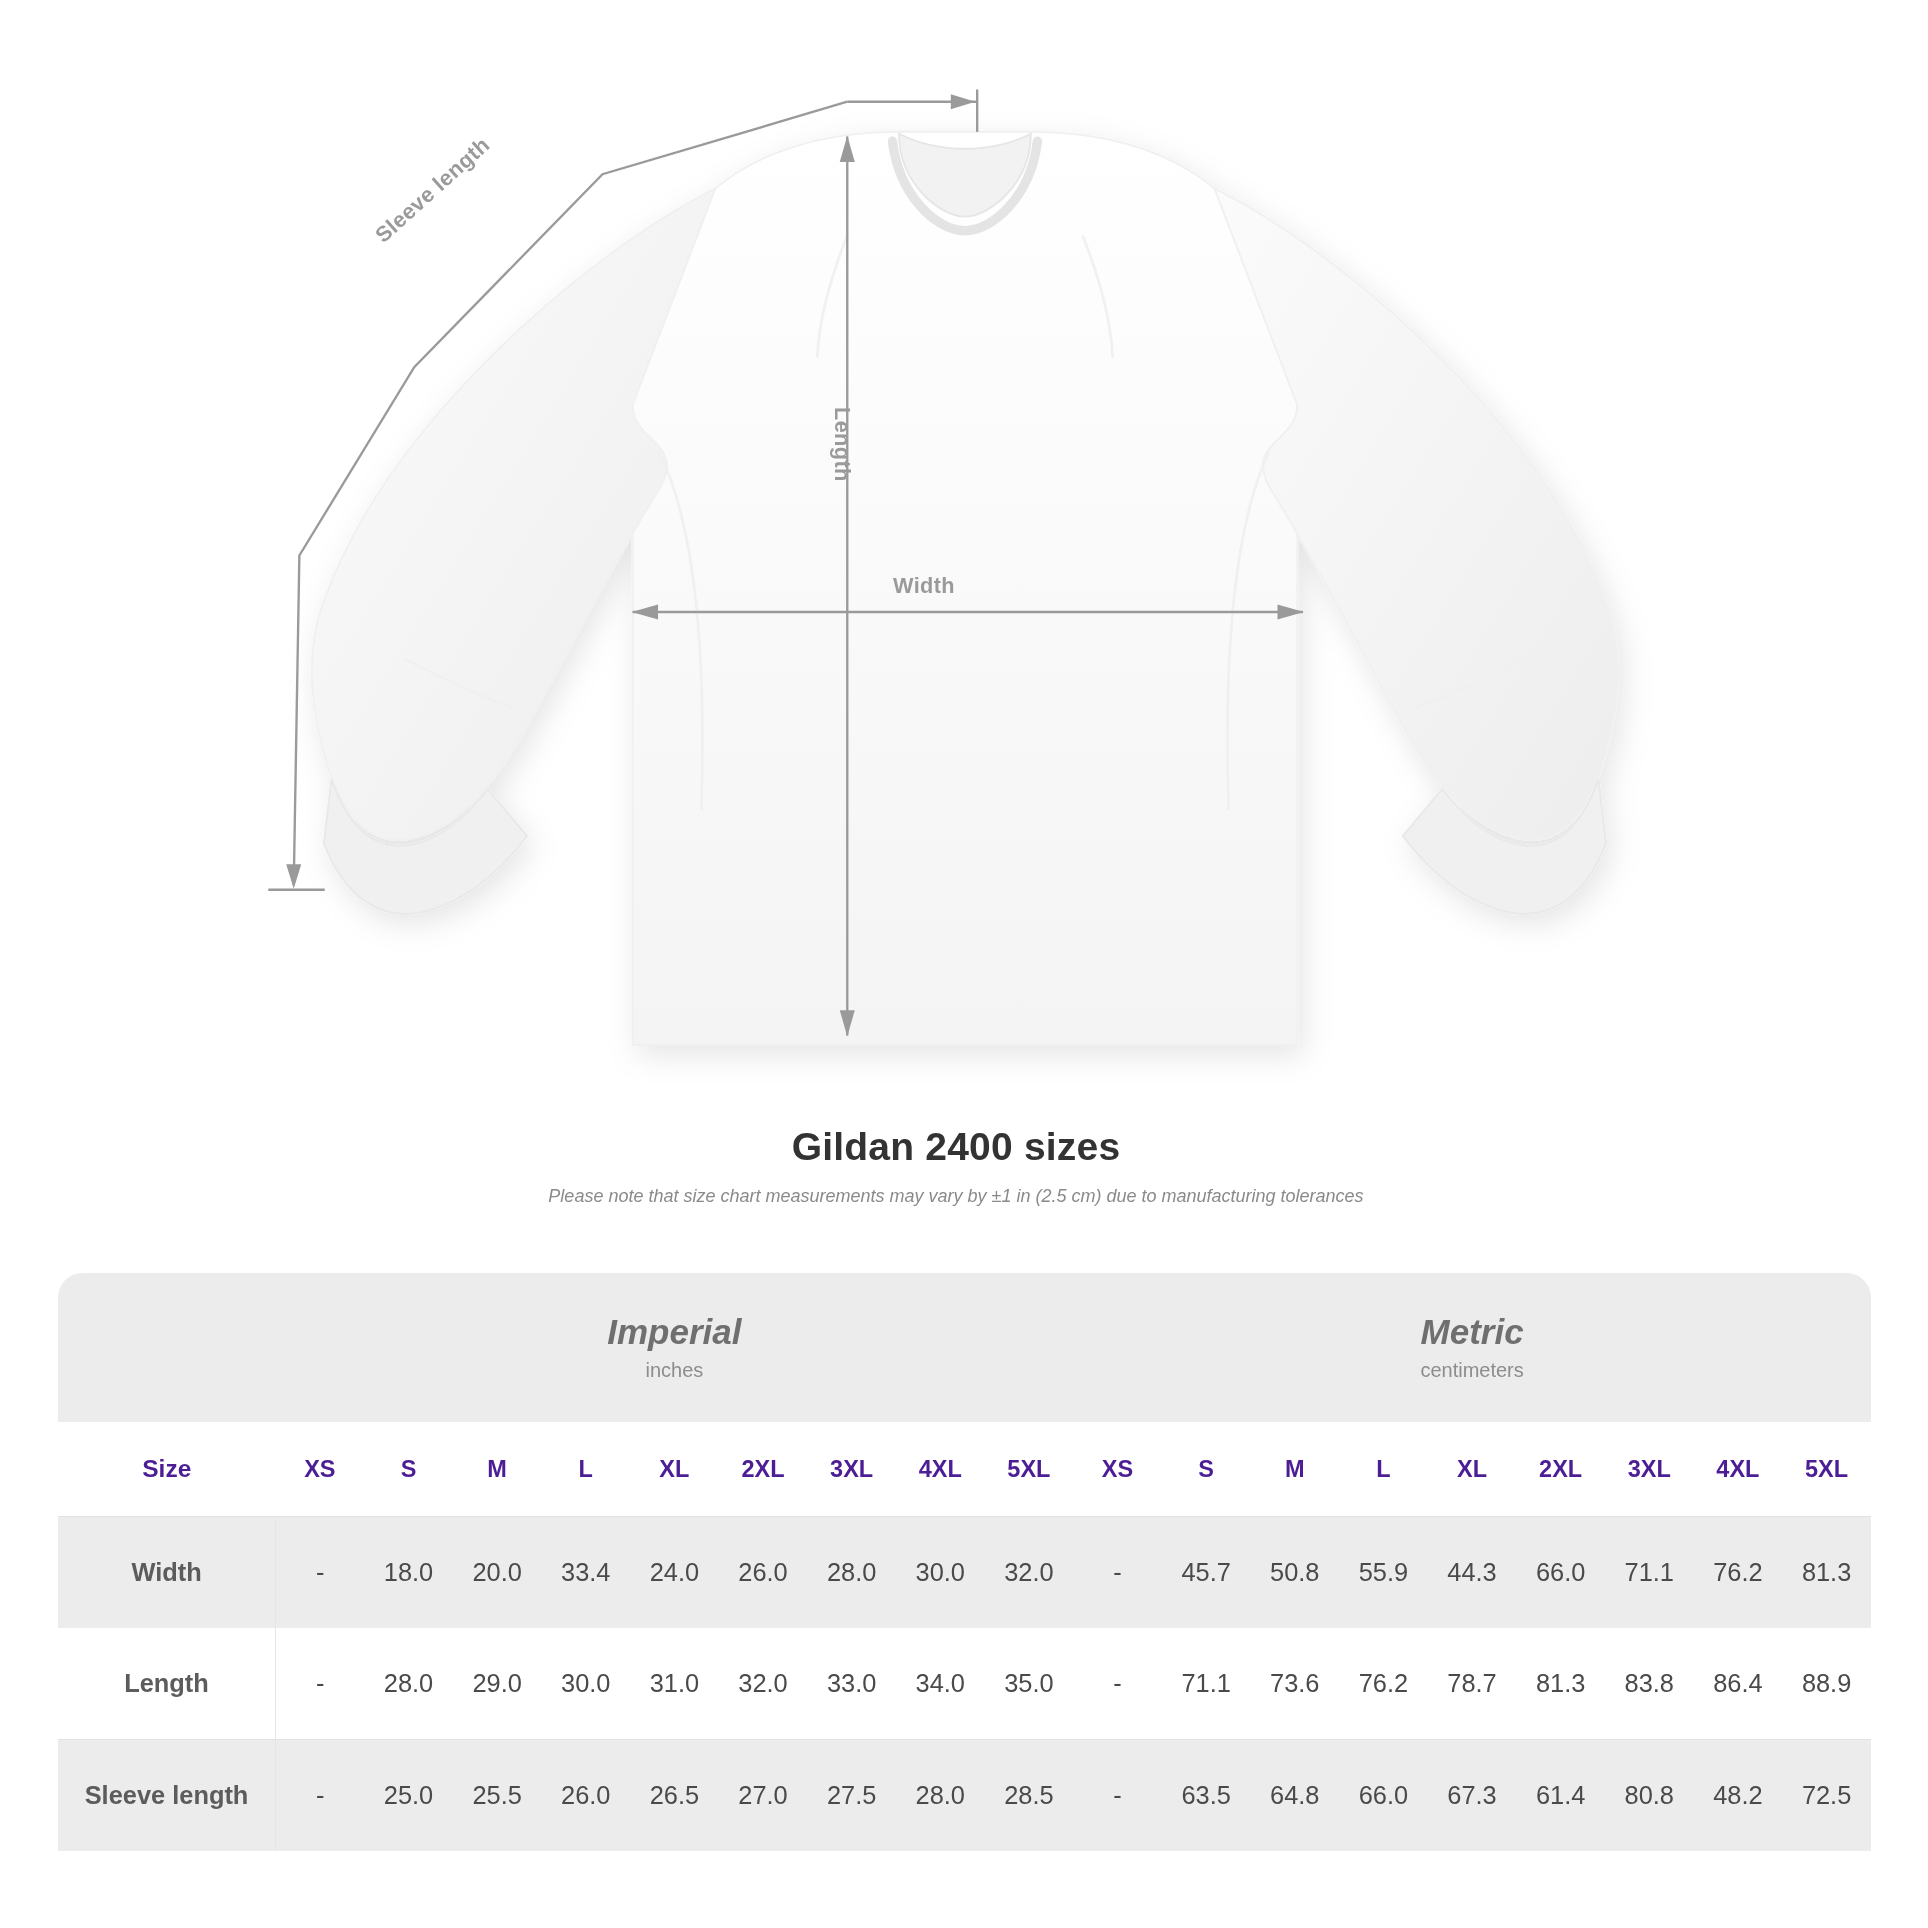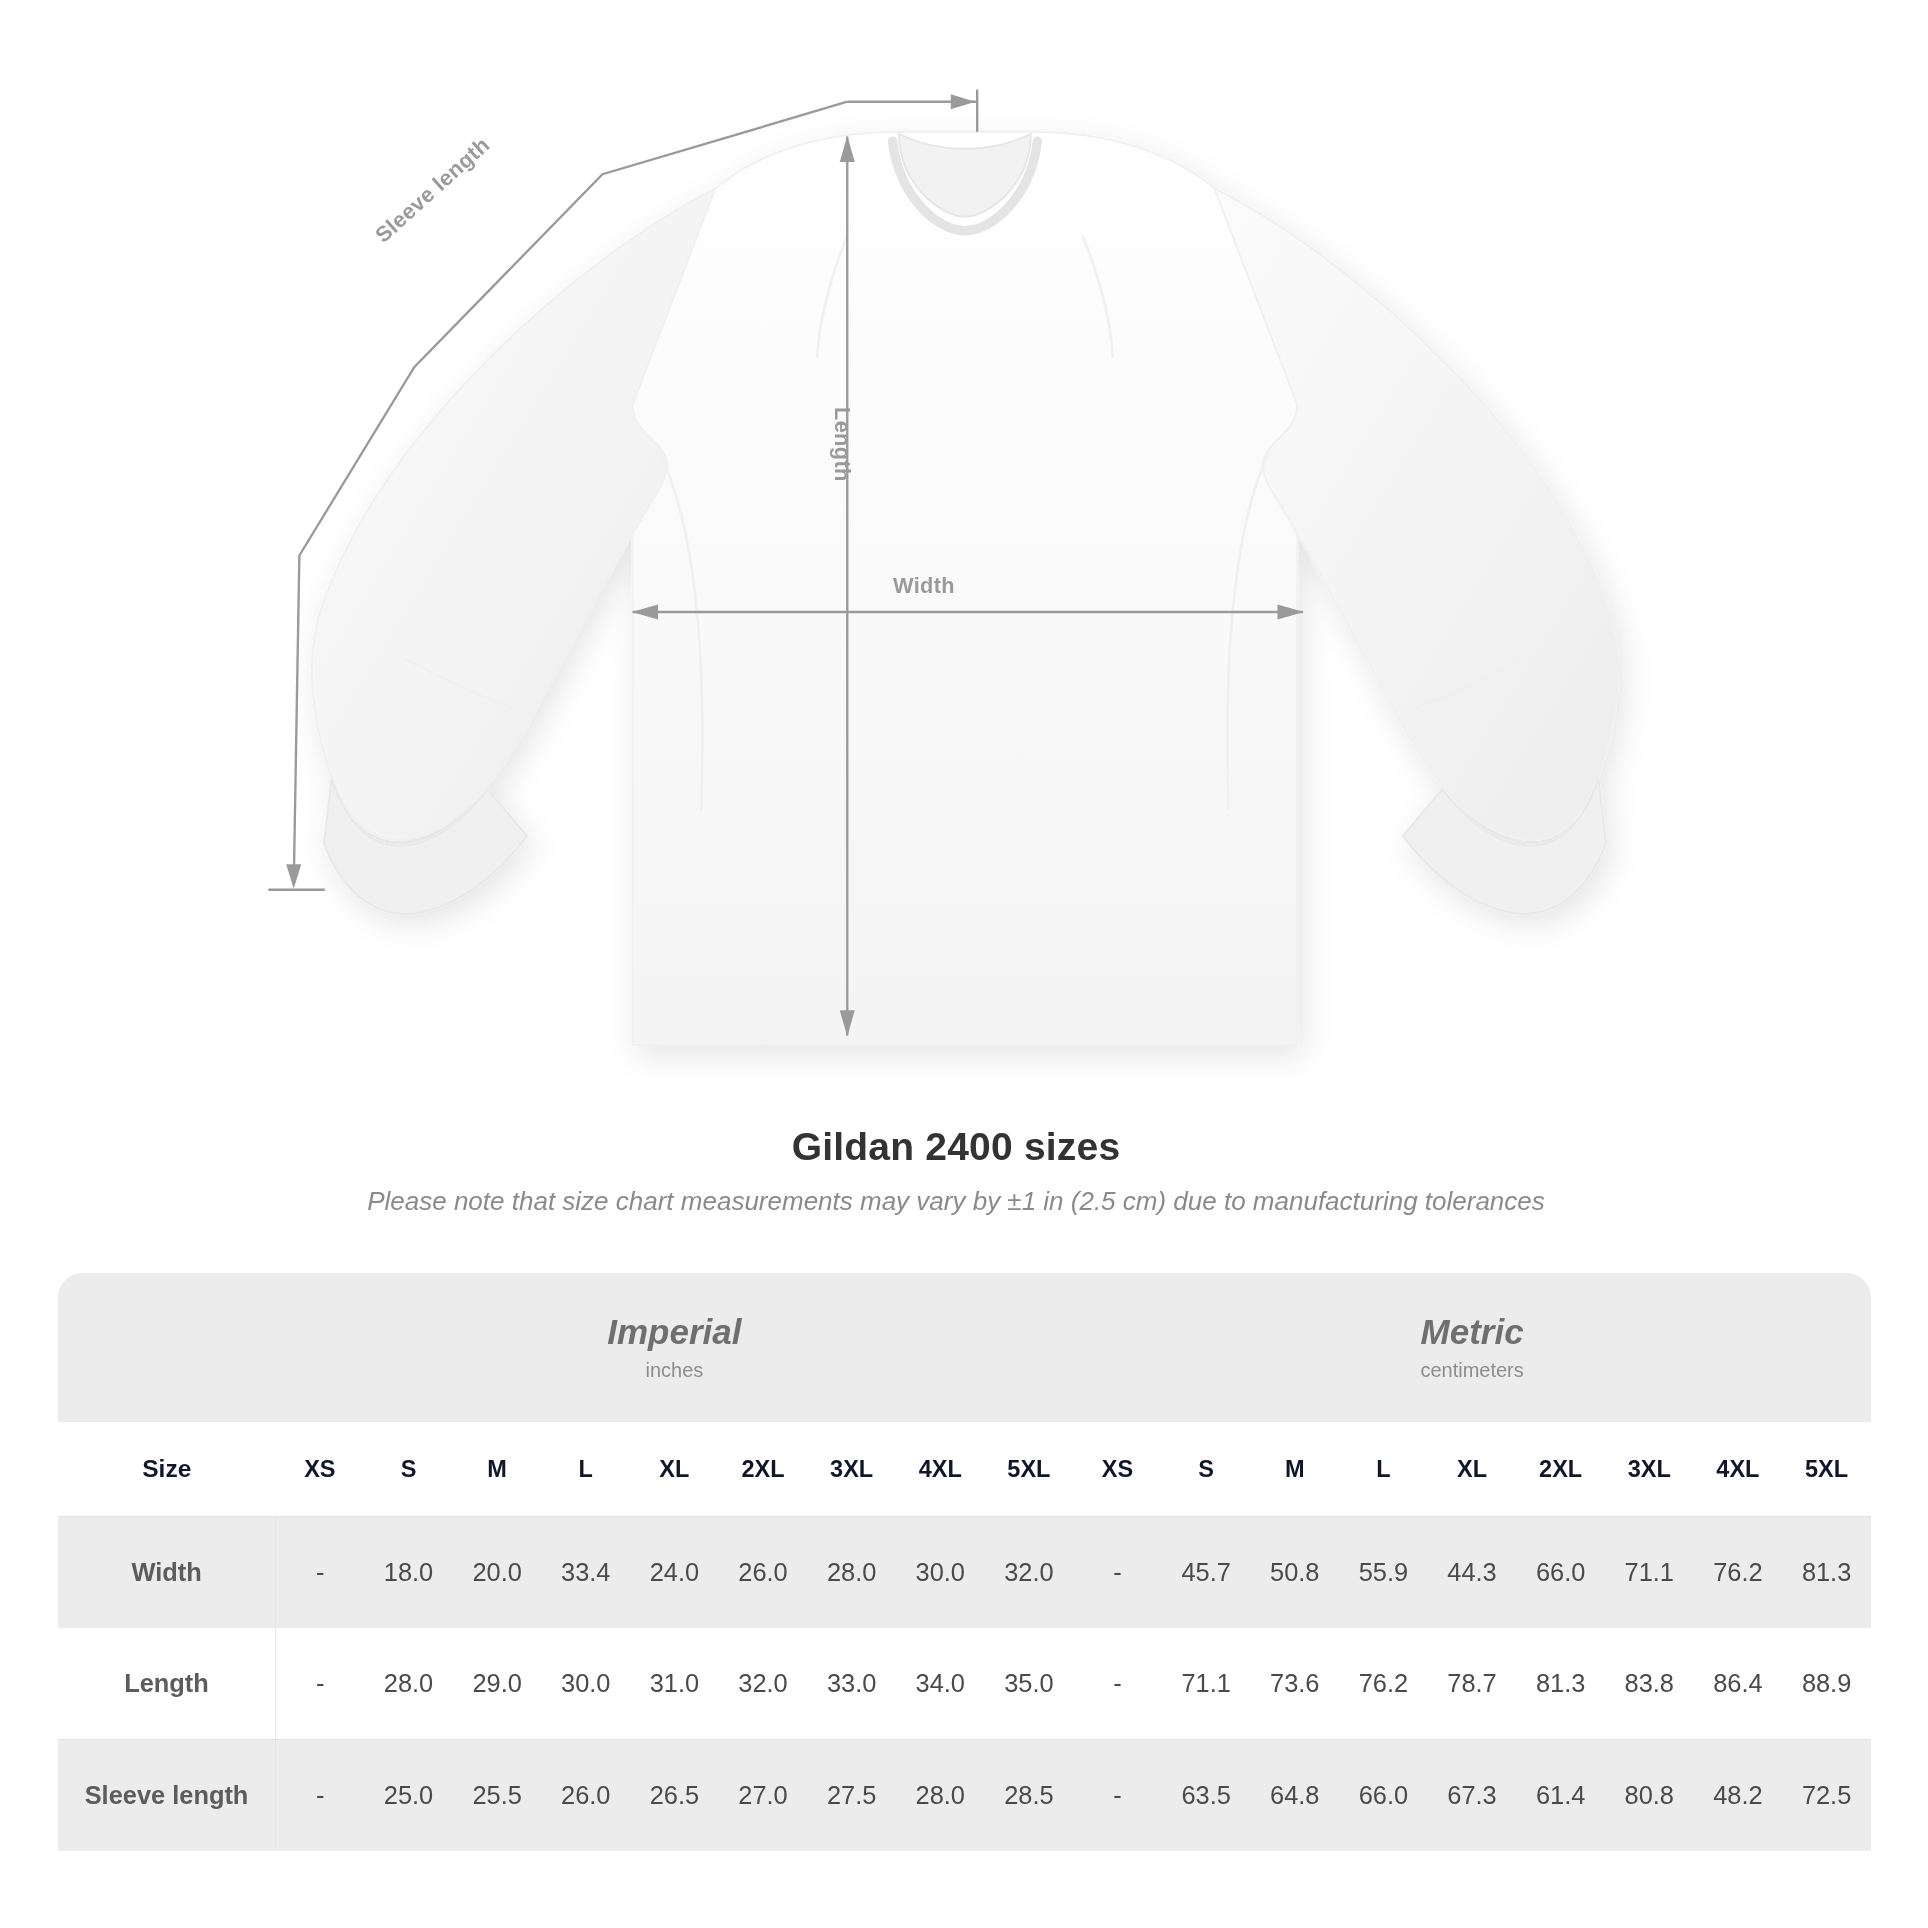--- a/index.html
+++ b/index.html
@@ -63,21 +63,21 @@
     text-align: center;
   }
   #chart-title {
     font-size: 39px;
     font-weight: bold;
     color: #333333;
     margin: 0 0 17px 0;
     letter-spacing: 0.2px;
   }
   #chart-note {
-    font-size: 26px;
+    font-size: 18px;
     font-style: italic;
     color: #8a8a8a;
     margin: 0;
   }
 
   
   #size-table-wrap {
     position: absolute;
     left: 58px;
     top: 1273px;
@@ -113,21 +113,21 @@
     color: #8d8d8d;
     margin-top: 7.5px;
   }
 
   .hdr-row td {
     height: 94px;
     text-align: center;
     vertical-align: middle;
     font-size: 23.5px;
     font-weight: bold;
-    color: #0f172a;
+    color: #4c1d95;
     background: #ffffff;
     border-right: 0.9px solid #e6e6e6;
   }
   .hdr-row td:last-child { border-right: 0; }
   .hdr-row td.rowlabel { font-size: 24.5px; }
 
   .data-row td {
     height: 111px;
     text-align: center;
     vertical-align: middle;

